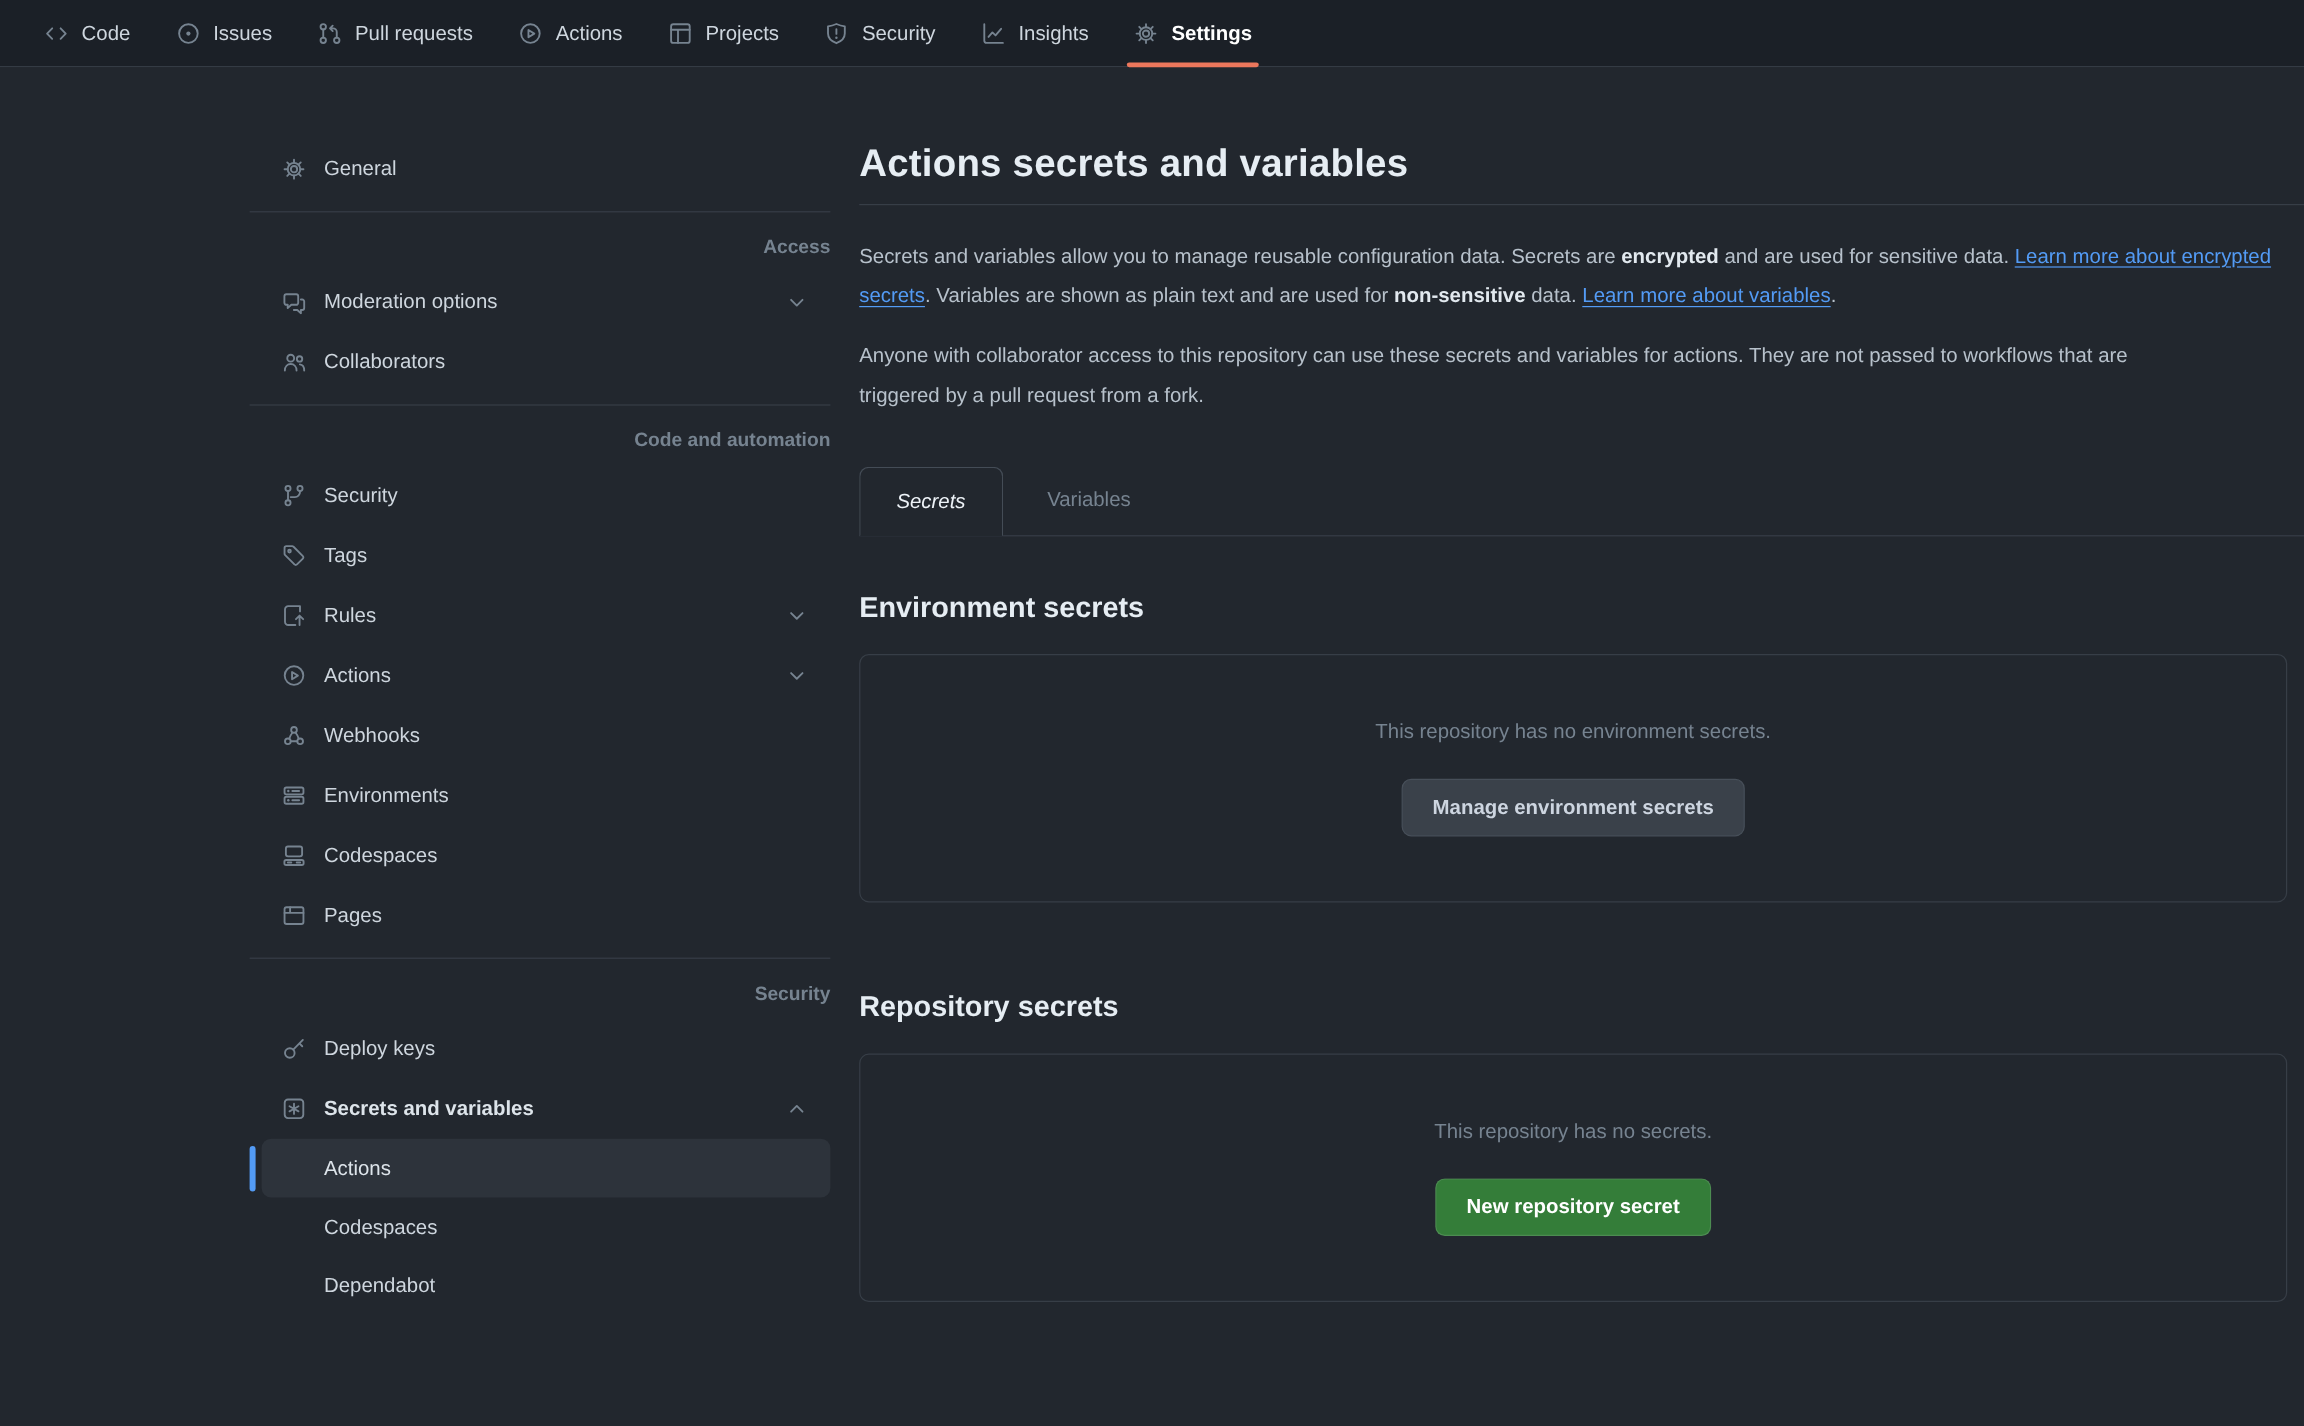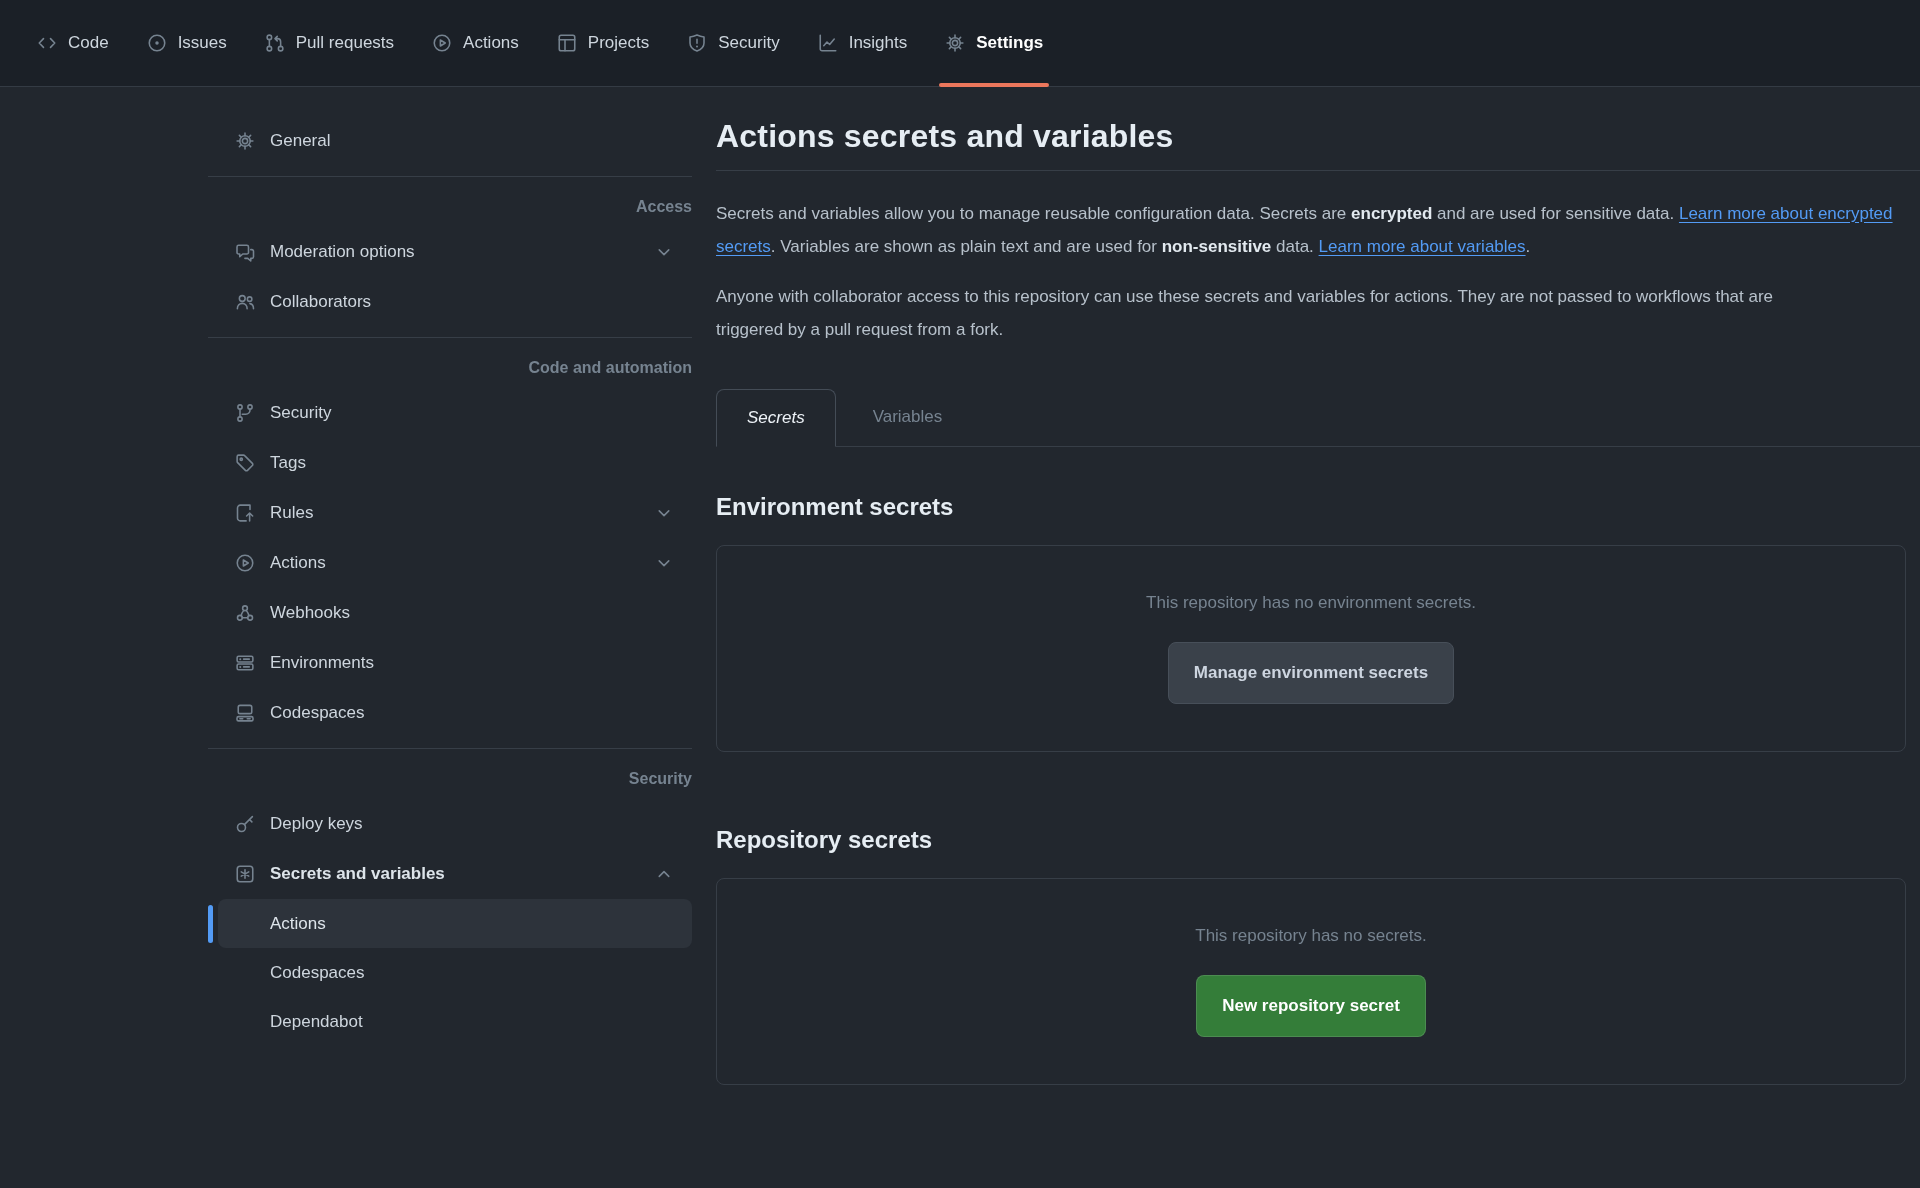--- a/index.html
+++ b/index.html
@@ -14,21 +14,21 @@
     background:var(--bg);
     font-family:"Liberation Sans","DejaVu Sans",sans-serif;
     position:relative;
     -webkit-font-smoothing:antialiased;
   }
   svg.i{display:block; width:20px; height:20px; stroke:currentColor; fill:none;
         stroke-width:1.25; stroke-linecap:round; stroke-linejoin:round;}
 
   
   header{
-    height:87px; background:var(--header-bg); border-bottom:1px solid #343b44;
+    height:56px; background:var(--header-bg); border-bottom:1px solid #343b44;
     display:flex; align-items:stretch; padding-left:18px;
   }
   .nav-item{
     display:flex; align-items:center; gap:11px; padding:0 19px;
     color:var(--sidebar-text); font-size:17px; position:relative; cursor:pointer;
   }
   .nav-item .nicon{color:var(--muted); display:flex;}
   .nav-item.active .nlabel{color:#ffffff; font-weight:600;}
   .nav-item.active::after{
     content:""; position:absolute; left:13px; right:13px; bottom:-1px; height:4px;
@@ -75,21 +75,21 @@
 
   .section-h{font-size:24px; font-weight:600; color:var(--text-bright);}
   .section-h.env{margin-top:46px;}
   .section-h.repo{margin-top:74px;}
   .empty-box{
     margin-top:24px; margin-right:14px; border:1px solid var(--border); border-radius:8px;
     height:207px; display:flex; flex-direction:column; align-items:center; justify-content:center; gap:29px;
   }
   .empty-text{color:var(--muted); font-size:17px;}
   .btn{
-    font-size:17px; font-weight:600; border-radius:8px; padding:10px 25px; height:62px;
+    font-size:17px; font-weight:600; border-radius:8px; padding:10px 25px; height:48px;
     display:inline-flex; align-items:center; cursor:pointer; border:1px solid transparent;
   }
   .btn.gray{background:var(--btn-bg); border-color:#474f59; color:#cdd5e0;}
   .btn.green{background:var(--green); border-color:rgba(255,255,255,.12); color:#ffffff;}
 </style>
 </head>
 <body>
 
 <header>
   <div class="nav-item">
@@ -284,20 +284,29 @@
   <div class="side-item">
     <span class="sicon">
       <svg class="i" viewBox="0 0 16 16">
           <rect x="2.6" y="1.9" width="10.8" height="6.6" rx="1.4"></rect>
           <rect x="1.6" y="10.9" width="12.8" height="3.4" rx="1.2"></rect>
           <path d="M3.9 12.6 h2.3 M9.8 12.6 h2.3"></path>
         </svg>
     </span>
     <span class="slabel">Codespaces</span>
   </div>
+  <div class="side-item">
+    <span class="sicon">
+      <svg class="i" viewBox="0 0 16 16">
+          <rect x="1.7" y="2.4" width="12.6" height="11.2" rx="1.4"></rect>
+          <path d="M1.7 6.2 H14.3 M5.4 2.4 V6.2"></path>
+        </svg>
+    </span>
+    <span class="slabel">Pages</span>
+  </div>
 
   <div class="side-divider"></div>
   <div class="side-header">Security</div>
 
   <div class="side-item">
     <span class="sicon">
       <svg class="i" viewBox="0 0 16 16">
           <circle cx="5.2" cy="10.8" r="3.2"></circle>
           <path d="M7.5 8.5 13.9 2.1 M11.6 4.4 l1.9 1.9"></path>
         </svg>

